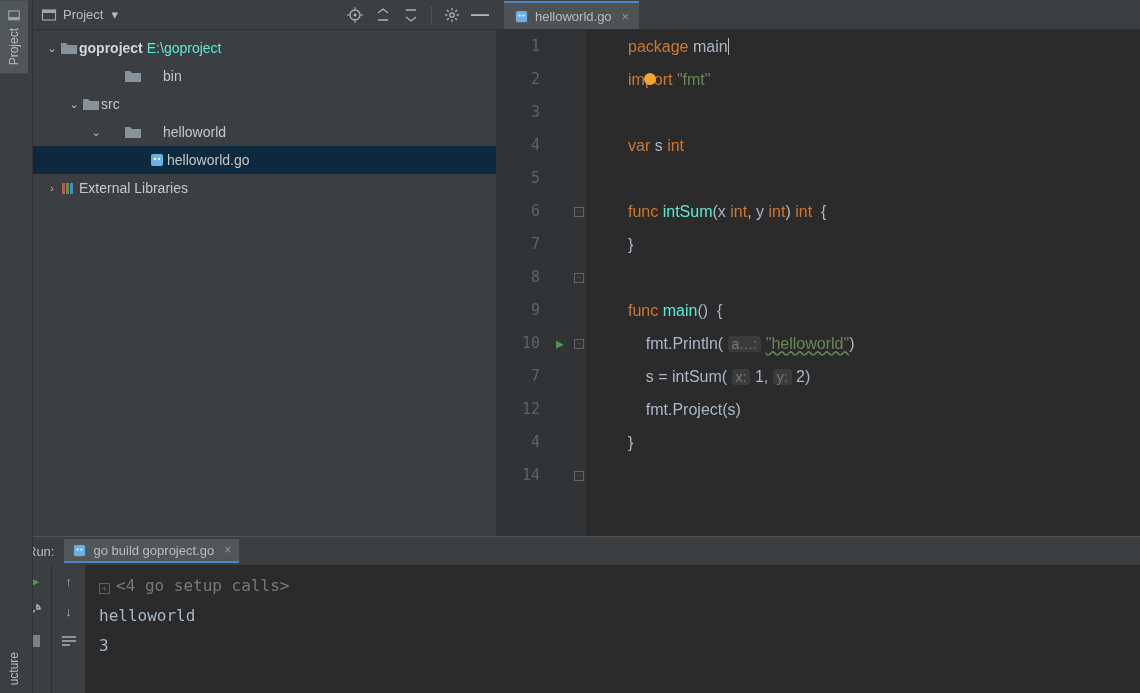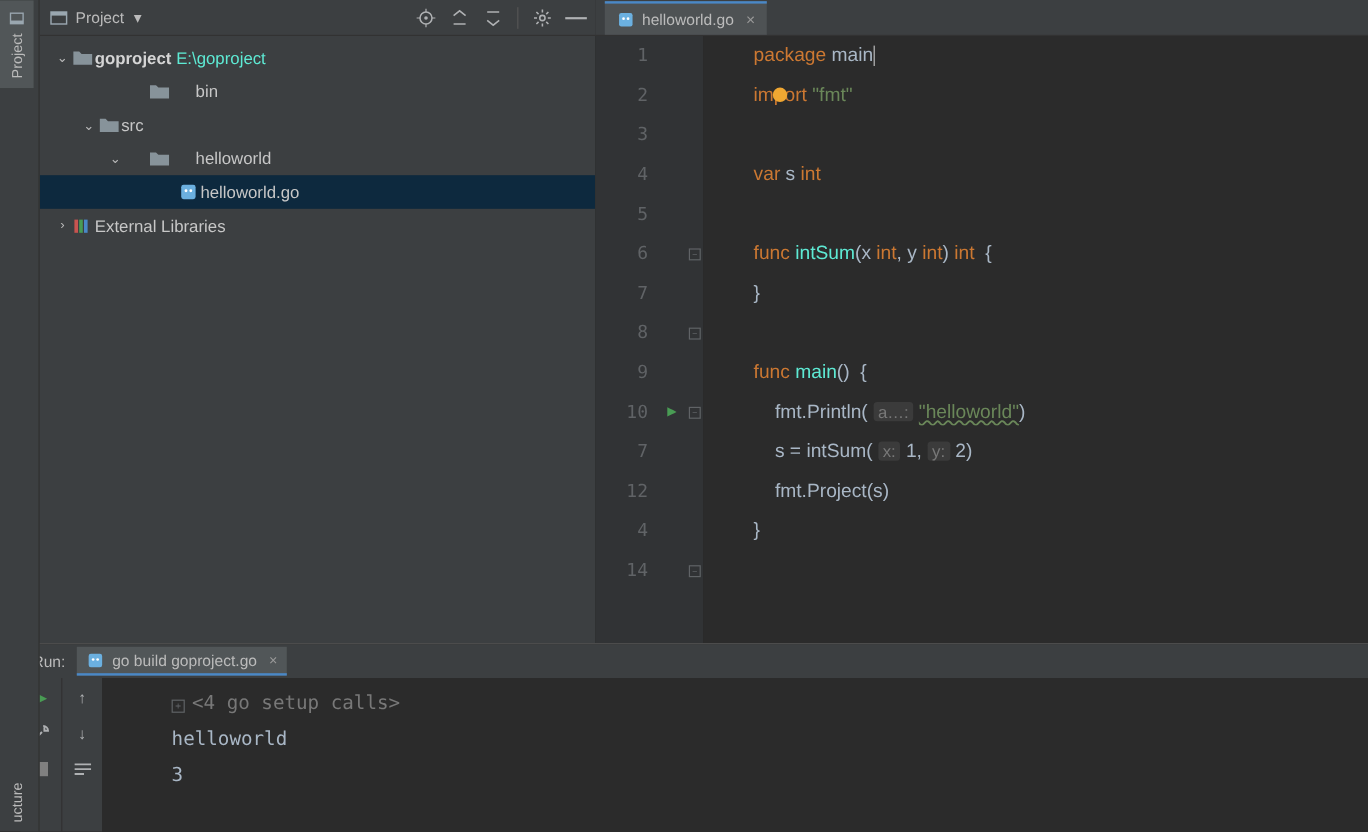--- a/index.html
+++ b/index.html
@@ -56,21 +56,21 @@
 .run-header { height:28px; background:#3c3f41; display:flex; align-items:center; padding:0 10px; gap:10px; }
 .run-header .label { color:#bbb; font-size:13px; }
 .run-tab { display:flex; align-items:center; gap:6px; background:#515658; padding:4px 8px; height:24px; border-bottom:2px solid #4a88c7; }
 .run-tab .close-x { color:#999; font-size:12px; margin-left:4px; }
 .run-body { display:flex; height:129px; }
 .run-tools-left { width:34px; background:#3c3f41; display:flex; flex-direction:column; align-items:center; padding-top:8px; gap:14px; }
 .run-tools-mid { width:34px; background:#3c3f41; display:flex; flex-direction:column; align-items:center; padding-top:8px; gap:14px; border-left:1px solid #323232; }
 .run-output { flex:1; background:#2b2b2b; padding:6px 14px; font-family:Consolas,monospace; font-size:16px; color:#a9b7c6; }
 .run-output .fold-call { color:#787878; }
 .run-output .foldbox { display:inline-block; width:11px; height:11px; border:1px solid #606366; font-size:8px; line-height:9px; text-align:center; color:#606366; margin-right:6px; }
-.run-output div { line-height:30px;margin-left:44px; }
+.run-output div { line-height:30px; }
 
 svg { display:block; }
 </style>
 </head>
 <body>
 
 <div class="sidebar-strip">
   <div class="tab project-tab">
     <span>Project</span>
     <svg class="strip-icon" viewBox="0 0 16 16">

